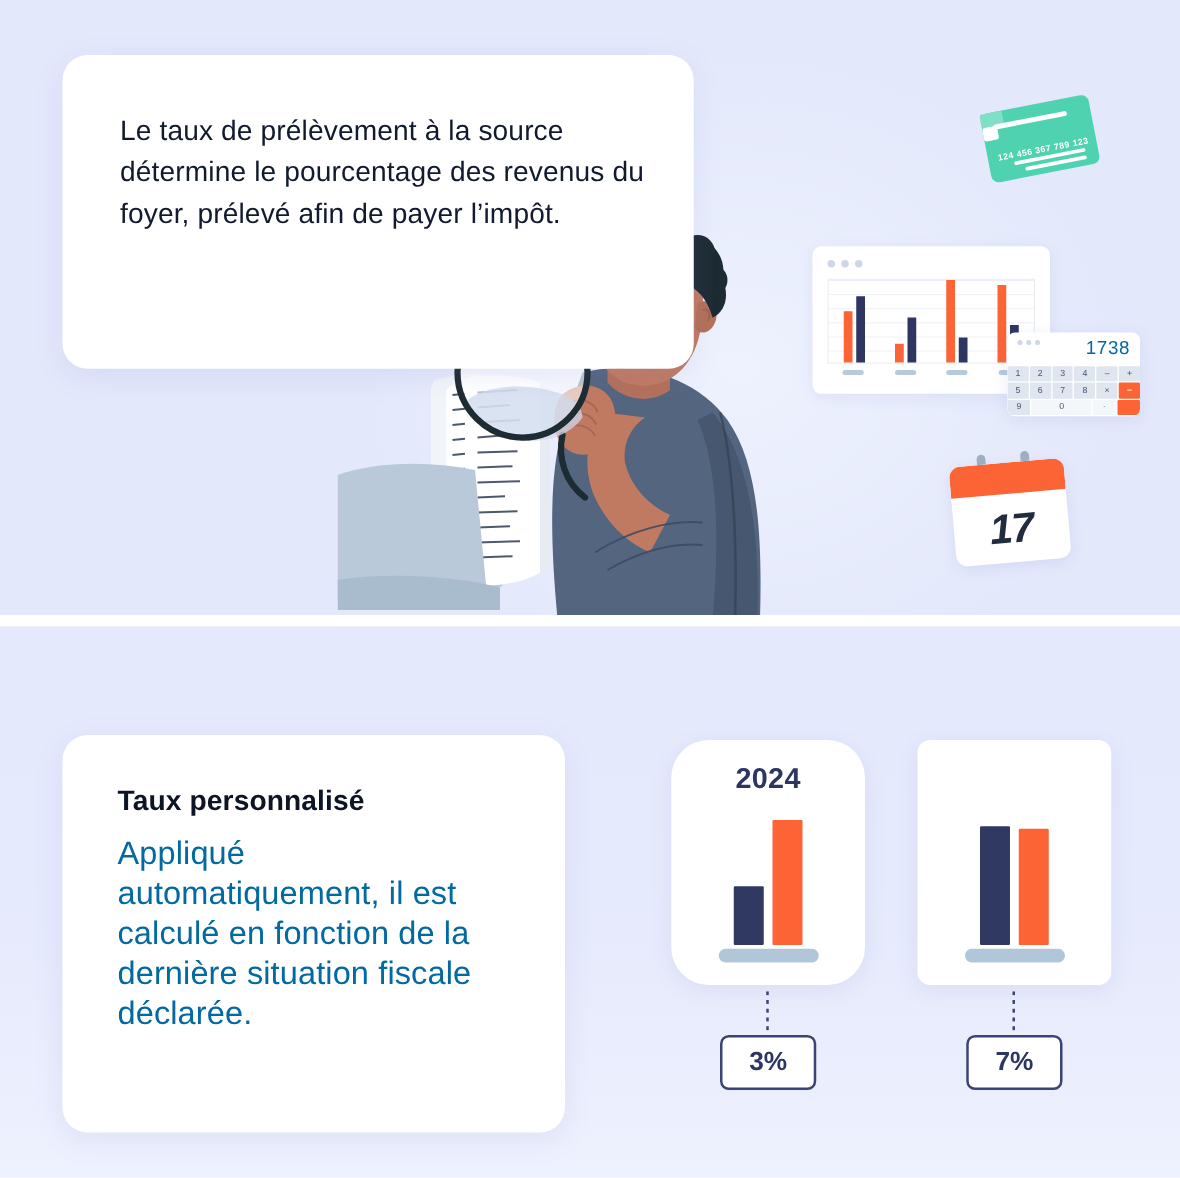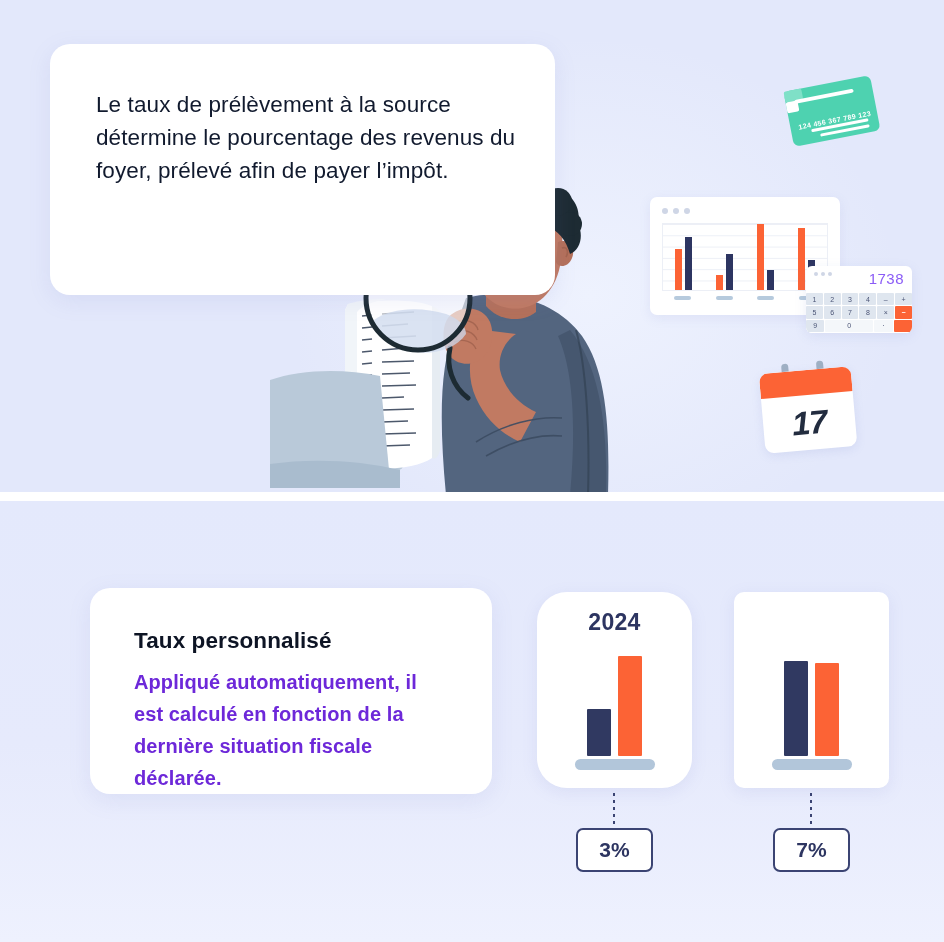--- a/index.html
+++ b/index.html
@@ -54,37 +54,35 @@
   #top-card p {
     color: #111a2e;
     font-size: 22.5px;
     line-height: 33px;
     letter-spacing: 0.1px;
   }
   #top-card .para-gap { height: 30px; }
 
   
   #rate-card {
-    left: 50px; top: 588px; width: 402px; height: 206px;
+    left: 50px; top: 588px; width: 402px; height: 318px;
     padding: 40px 44px 0 44px;
-    margin-left: 40px;
   }
   #rate-card h2 {
     color: #0d1424;
     font-size: 22.5px;
     font-weight: bold;
     letter-spacing: 0.1px;
     margin-bottom: 12px;
   }
   #rate-card p {
-    color: #6d28d9;
-    font-size: 20px;
+    color: #0369a1;
+    font-size: 26px;
     line-height: 32px;
     letter-spacing: 0.1px;
-    font-weight: bold;
   }
 
   
   .year-card {
     position: absolute;
     top: 592px; width: 155px; height: 196px;
     background: #ffffff;
     border-radius: 10px;
     box-shadow: 0 4px 16px rgba(120,135,200,0.13);
   }
@@ -240,21 +238,21 @@
     border-radius: 6px;
     box-shadow: 0 3px 12px rgba(120,135,200,0.14);
     overflow: hidden;
   }
   #calculator .calc-dots { position: absolute; left: 8px; top: 6px; display: flex; gap: 3px; }
   #calculator .calc-dots i { width: 4px; height: 4px; border-radius: 50%; background: #cfd6e6; display: block; }
   #calc-display {
     position: absolute;
     right: 8px; top: 4px;
     font-size: 15px;
-    color: #8b5cf6;
+    color: #0369a1;
     letter-spacing: 0.5px;
   }
   #calc-keys {
     position: absolute;
     left: 0; bottom: 0; width: 100%; height: 40px;
     display: flex;
     flex-direction: column;
     background: #ffffff;
   }
   .calc-row { display: flex; flex: 1; gap: 1px; padding: 0 0 1px 0; }

